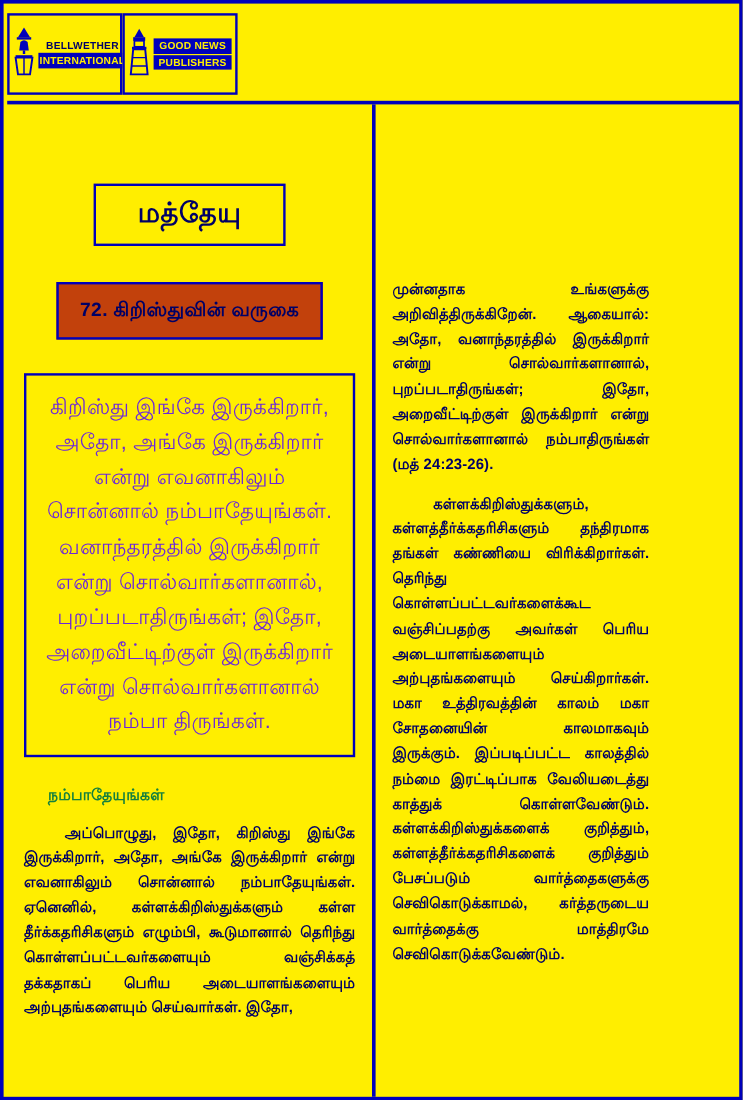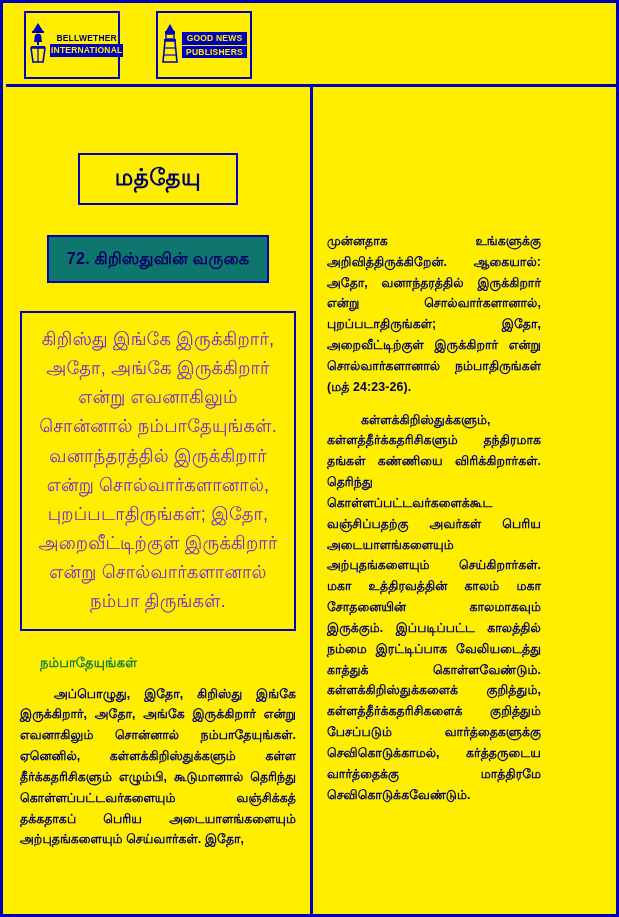--- a/index.html
+++ b/index.html
@@ -25,21 +25,21 @@
     left: 3px;
     top: 3px;
     width: 613px;
     height: 78px;
     box-sizing: border-box;
     display: flex;
     align-items: stretch;
   }
   .logo-box {
     width: 96px;
-    margin: 5px 18px;
+    margin: 5px 0;
     border: 2px solid #0000bb;
     background: #ffee00;
     box-sizing: border-box;
     display: flex;
     align-items: center;
     justify-content: flex-start;
     flex: 0 0 auto;
   }
   .logo-inner {
     display: flex;
@@ -151,21 +151,21 @@
     color: #000066;
     letter-spacing: 0.5px;
   }
   
   .chapter-box {
     width: 206px;
     margin: 30px auto 0 auto;
     border: 2px solid #0000bb;
     padding: 10px 6px;
     text-align: center;
-    background: #0f766e;
+    background: #c2410c;
   }
   .chapter-num-title {
     font-size: 16px;
     font-weight: bold;
     color: #000066;
     line-height: 1.5;
     letter-spacing: 0.3px;
   }
   
   .verse-box {

